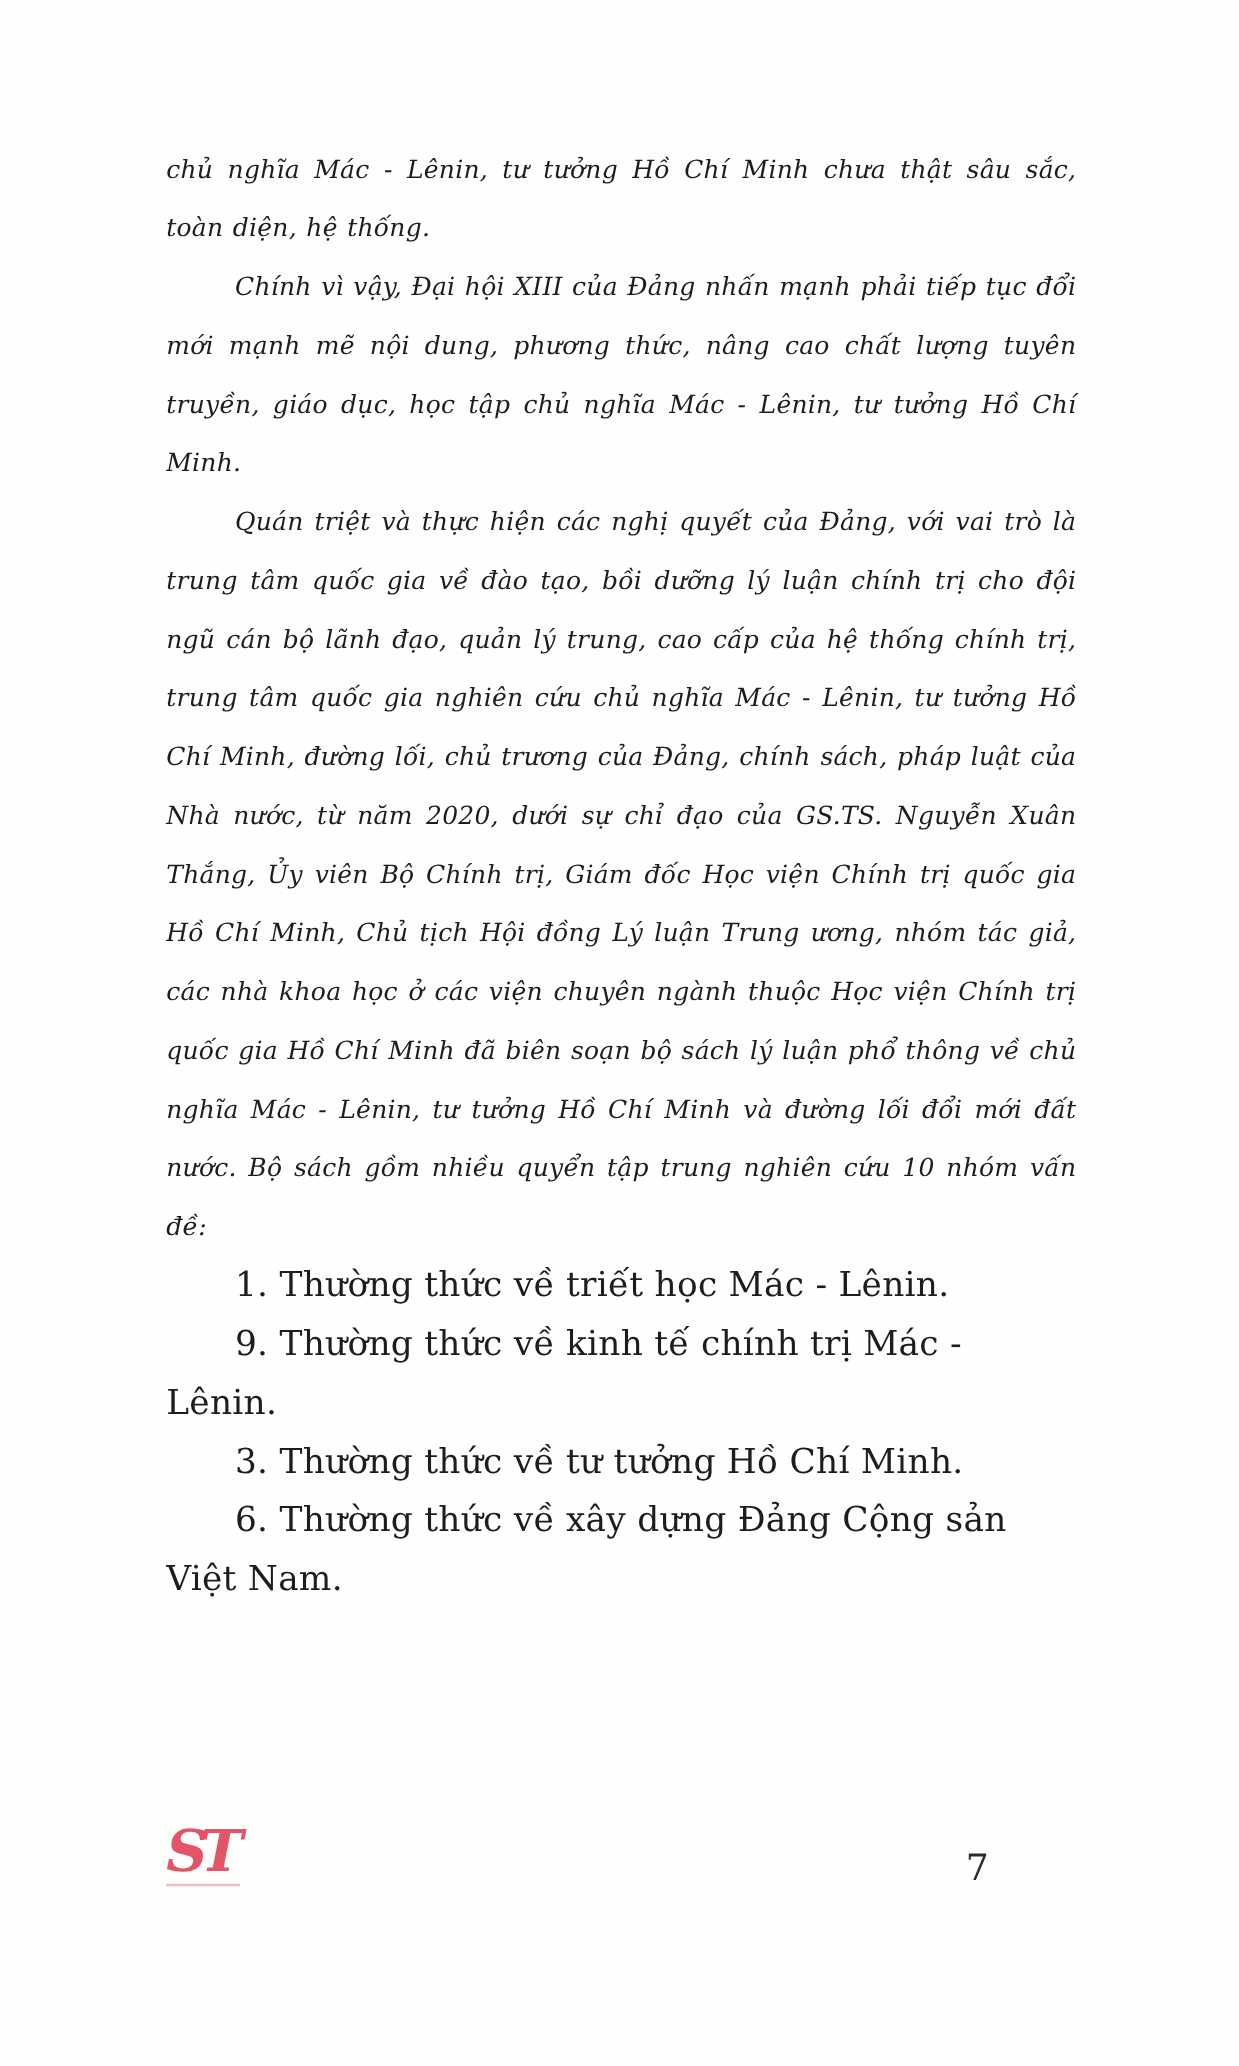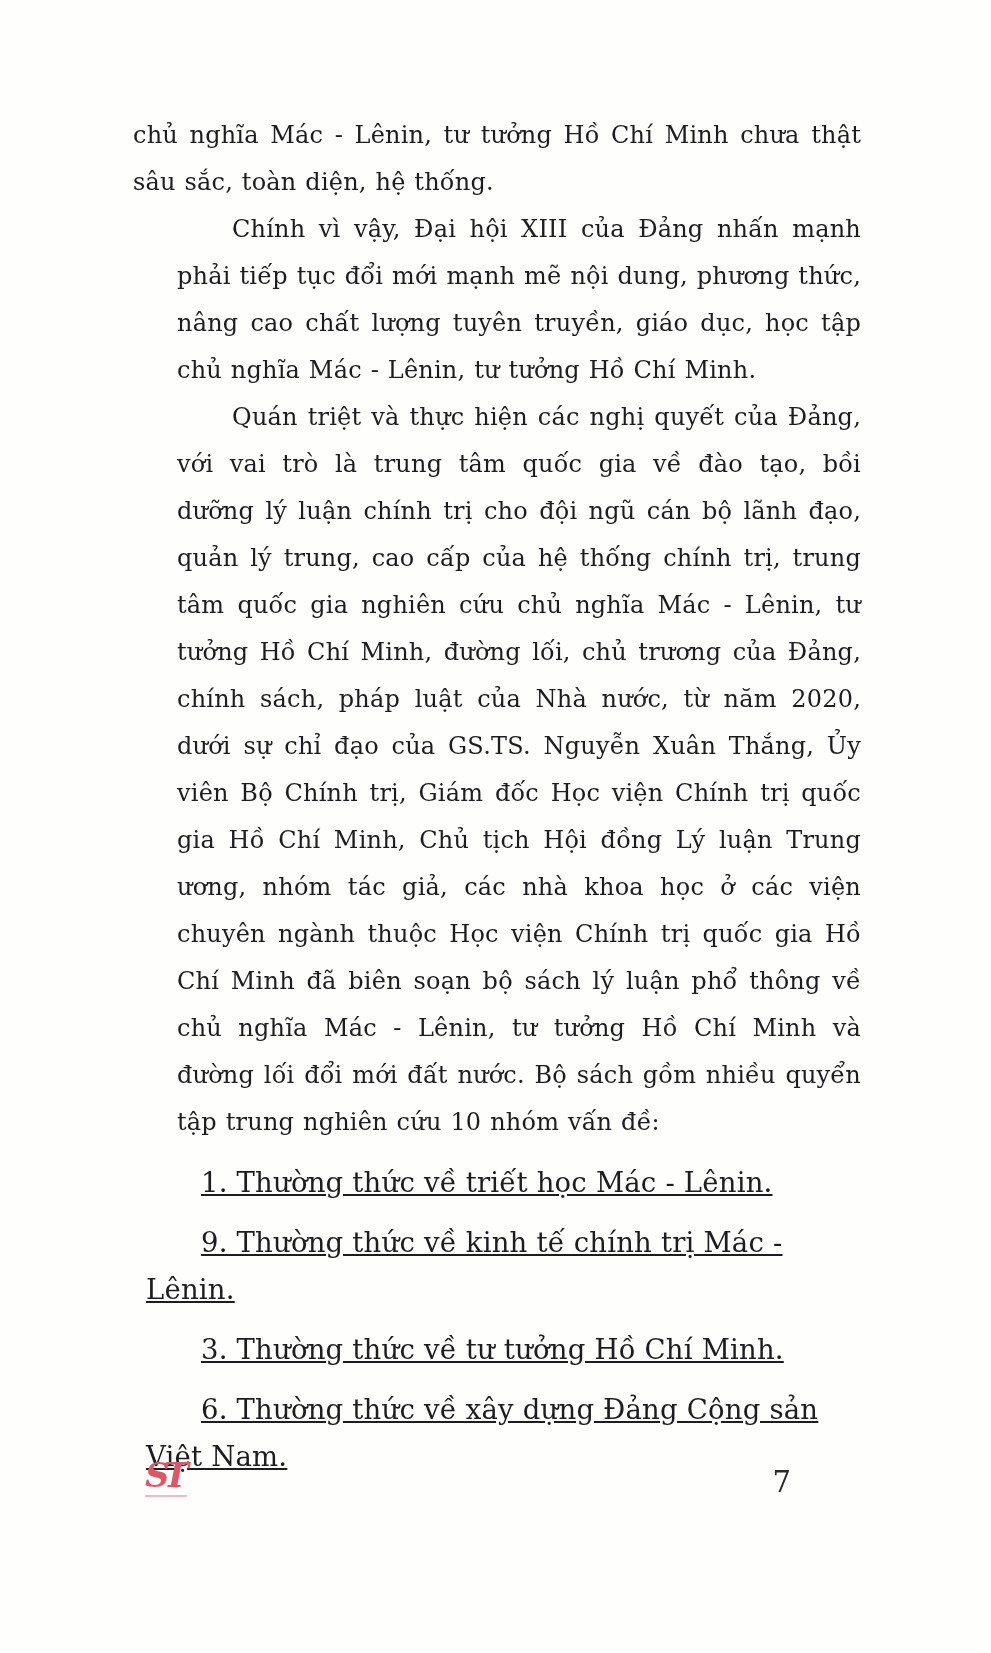--- a/index.html
+++ b/index.html
@@ -16,59 +16,57 @@
     overflow: hidden;
   }
   .page {
     position: absolute;
     left: 133px;
     top: 112px;
     width: 728px;
   }
   .body-text p {
     margin: 0;
-    font-size: 24px;
+    font-size: 20px;
     line-height: 47px;
     text-align: justify;
     letter-spacing: 0.2px;
     word-spacing: 1px;
+    font-style: italic;
   }
   .body-text p.indent {
     text-indent: 55px;
-    margin-left: 44px;
   }
   .list-block p {
-    margin: 13px;
+    margin: 0;
     font-size: 27.5px;
     line-height: 47px;
     text-align: left;
     text-indent: 55px;
     letter-spacing: 0.2px;
-    text-decoration: underline;
   }
   .footer {
     position: absolute;
     left: 133px;
     top: 1458px;
     width: 700px;
     display: flex;
     justify-content: space-between;
     align-items: flex-end;
   }
   .publisher-logo {
     font-family: "DejaVu Serif", serif;
     font-style: italic;
     font-weight: bold;
-    font-size: 34px;
+    font-size: 46px;
     color: #e15566;
     letter-spacing: -6px;
     line-height: 1;
     border-bottom: 2px solid #f2b9c1;
     padding: 0 4px 3px 0;
-    margin-left: 12px;
   }
   .page-number {
     font-size: 29px;
     color: #2a2a2c;
     line-height: 1;
     padding-right: 42px;
   }
 </style>
 </head>
 <body>

